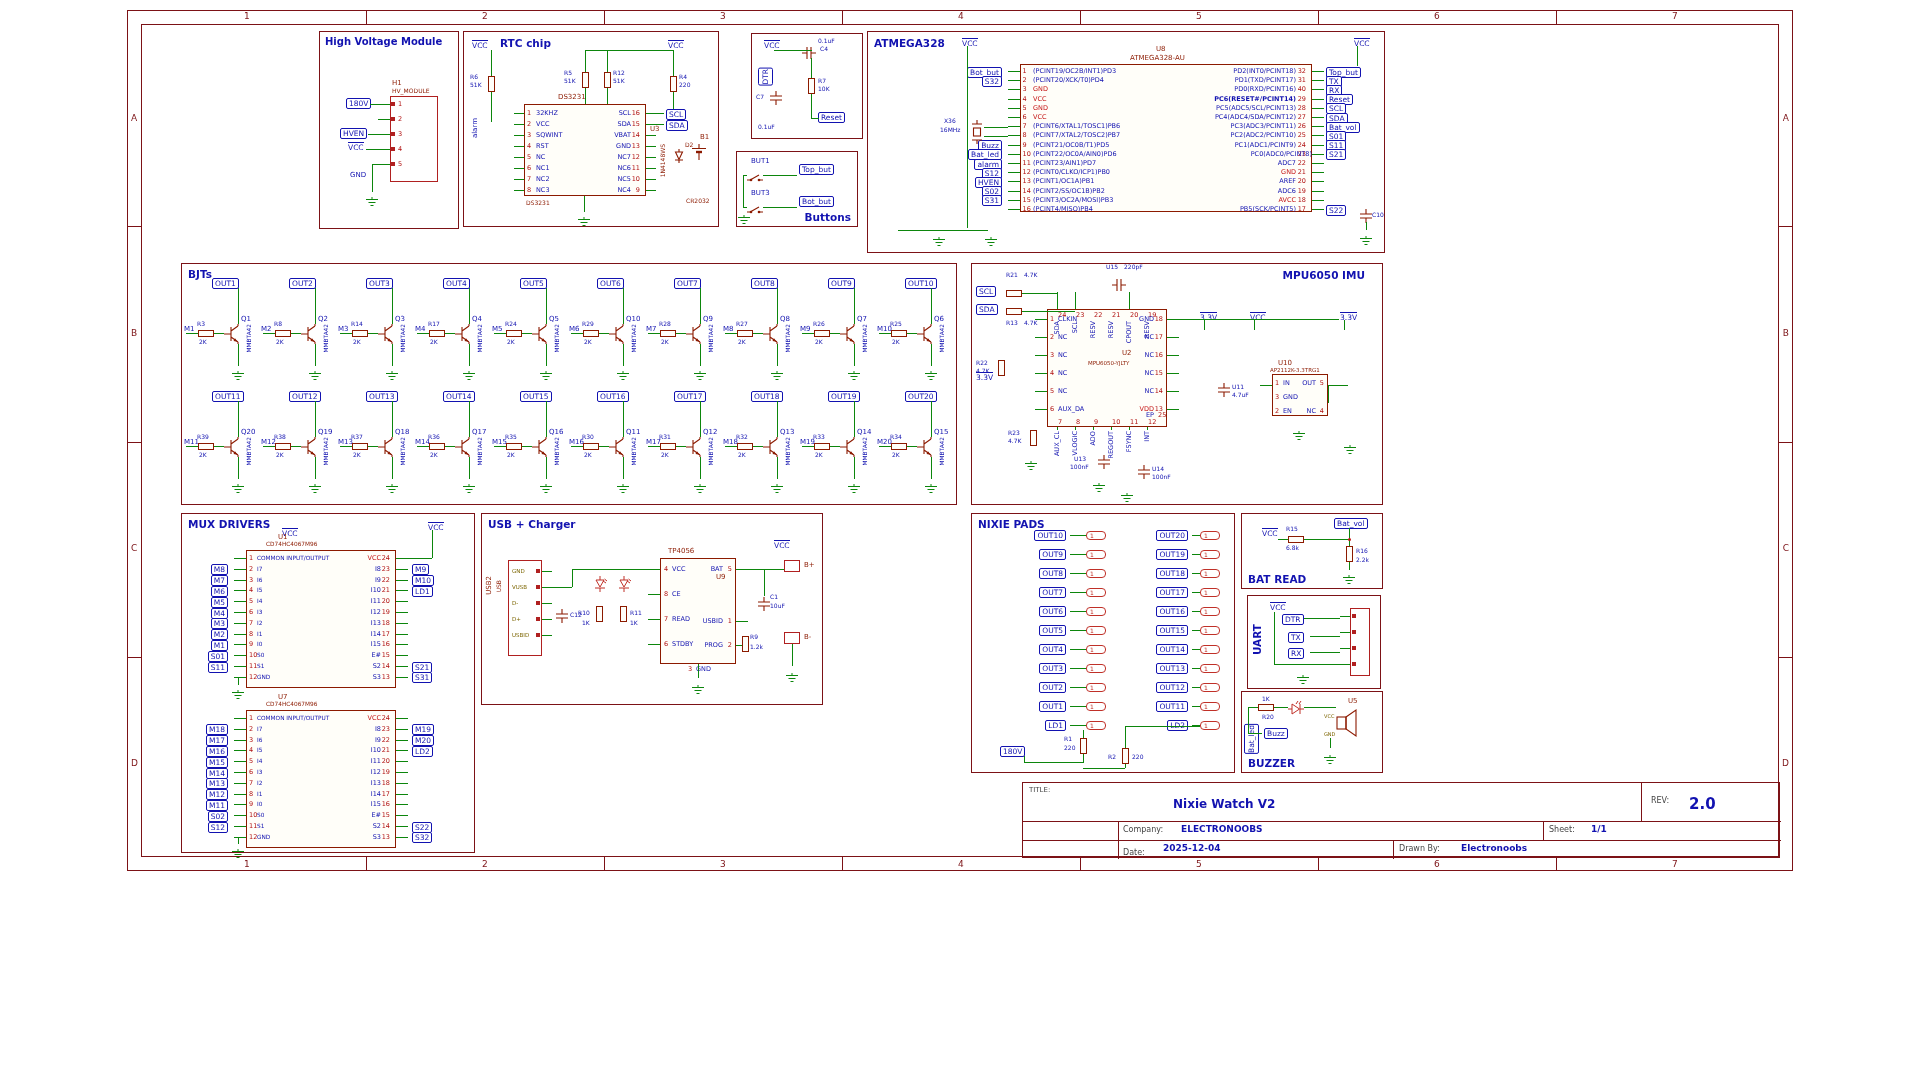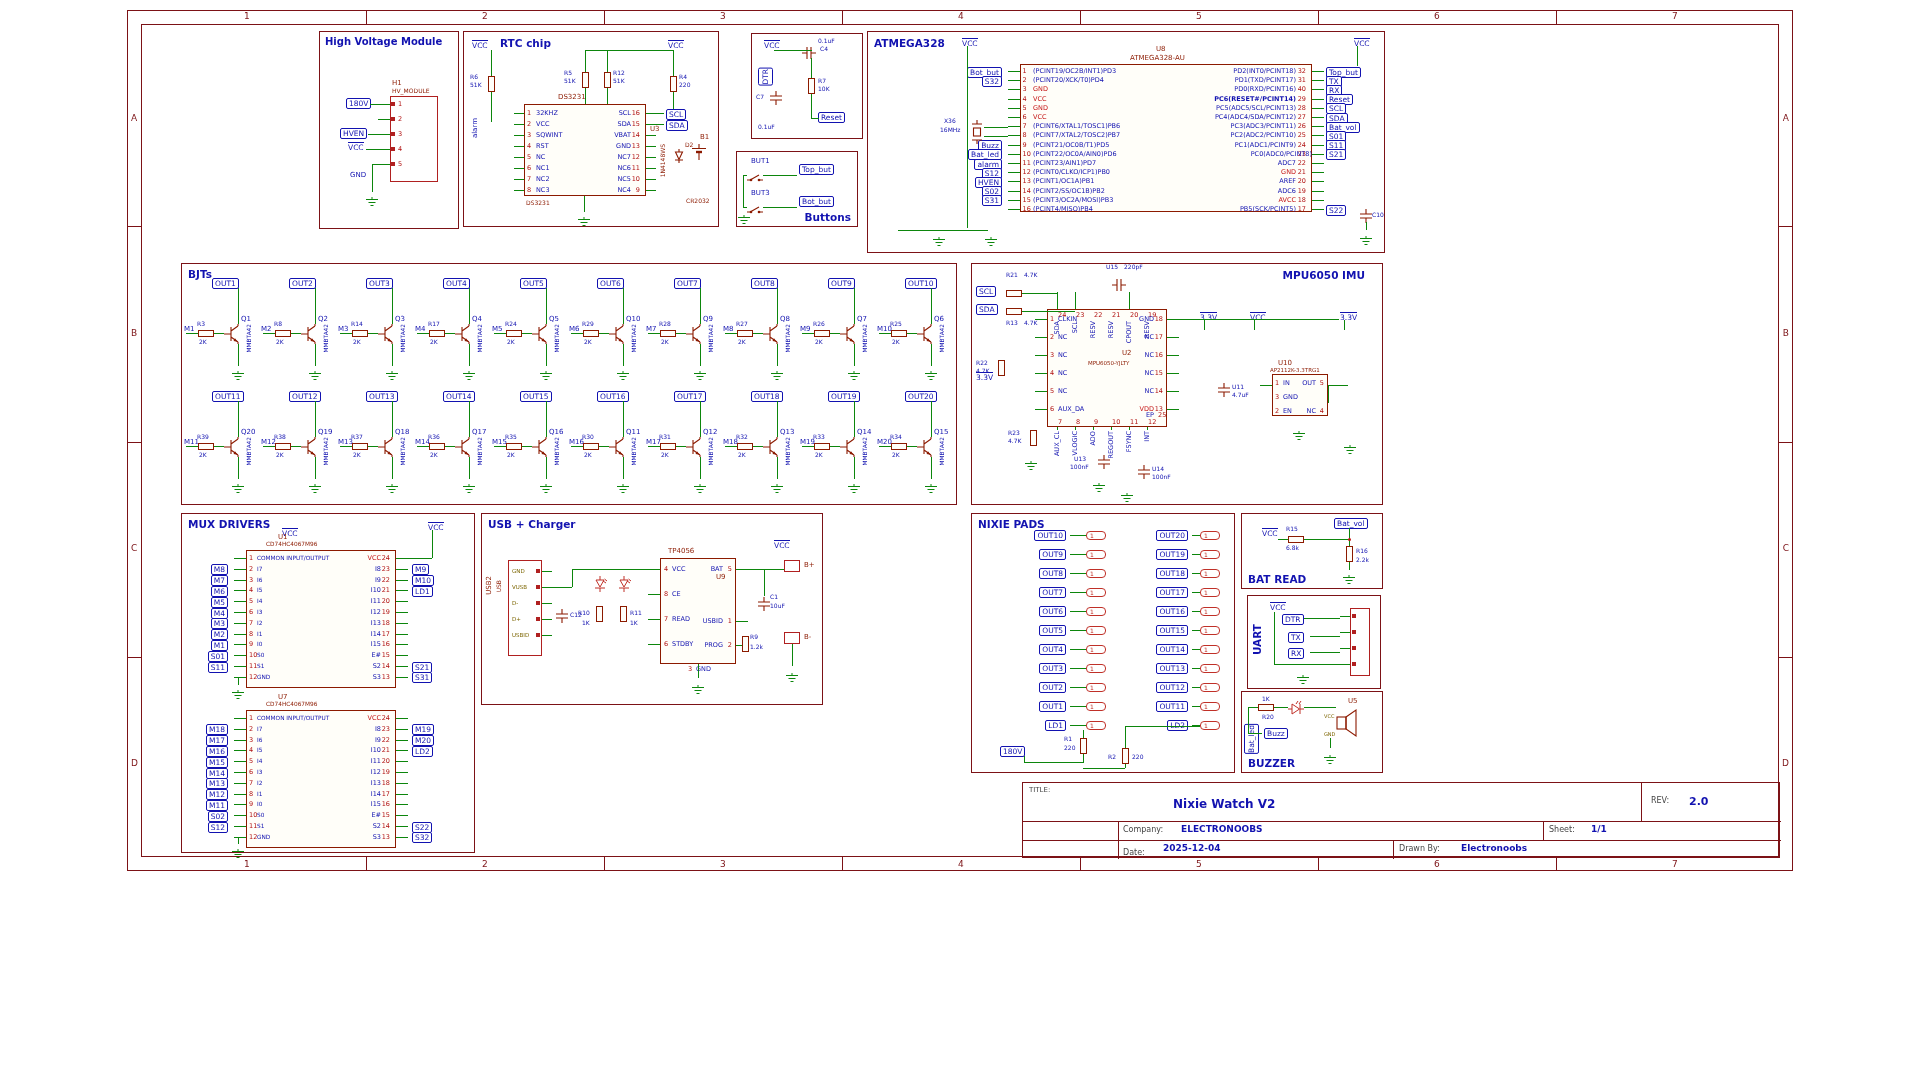--- a/index.html
+++ b/index.html
@@ -1418,21 +1418,21 @@
   <section class="blk" id="blk-tb" style="left:894px;top:771px;width:758px;height:76px;border-width:1.2px">
     <div class="abs" style="left:0;top:38px;width:758px;height:1px;background:var(--fr)"></div>
     <div class="abs" style="left:0;top:57px;width:758px;height:1px;background:var(--fr)"></div>
     <div class="abs" style="left:95px;top:38px;width:1px;height:38px;background:var(--fr)"></div>
     <div class="abs" style="left:618px;top:0;width:1px;height:38px;background:var(--fr)"></div>
     <div class="abs" style="left:520px;top:38px;width:1px;height:19px;background:var(--fr)"></div>
     <div class="abs" style="left:370px;top:57px;width:1px;height:19px;background:var(--fr)"></div>
     <span class="t f7" style="left:6px;top:4px;color:#444">TITLE:</span>
     <span class="t" style="left:150px;top:15px;font-size:12px;font-weight:bold;color:var(--nb)">Nixie Watch V2</span>
     <span class="t" style="left:628px;top:14px;color:#444">REV:</span>
-    <span class="t" style="left:666px;top:13px;font-size:11px;font-weight:bold;color:var(--nb)">2.0</span>
+    <span class="t" style="left:666px;top:13px;font-size:15px;font-weight:bold;color:var(--nb)">2.0</span>
     <span class="t" style="left:100px;top:43px;color:#444">Company:</span>
     <span class="t" style="left:158px;top:42px;font-size:9px;font-weight:bold;color:var(--nb)">ELECTRONOOBS</span>
     <span class="t" style="left:526px;top:43px;color:#444">Sheet:</span>
     <span class="t" style="left:568px;top:42px;font-size:9px;font-weight:bold;color:var(--nb)">1/1</span>
     <span class="t" style="left:100px;top:66px;color:#444">Date:</span>
     <span class="t" style="left:140px;top:61px;font-size:9px;font-weight:bold;color:var(--nb)">2025-12-04</span>
     <span class="t" style="left:376px;top:62px;color:#444">Drawn By:</span>
     <span class="t" style="left:438px;top:61px;font-size:9px;font-weight:bold;color:var(--nb)">Electronoobs</span>
   </section>
 <span class="t ridx" style="left: 116px; top: 1px;">1</span>

